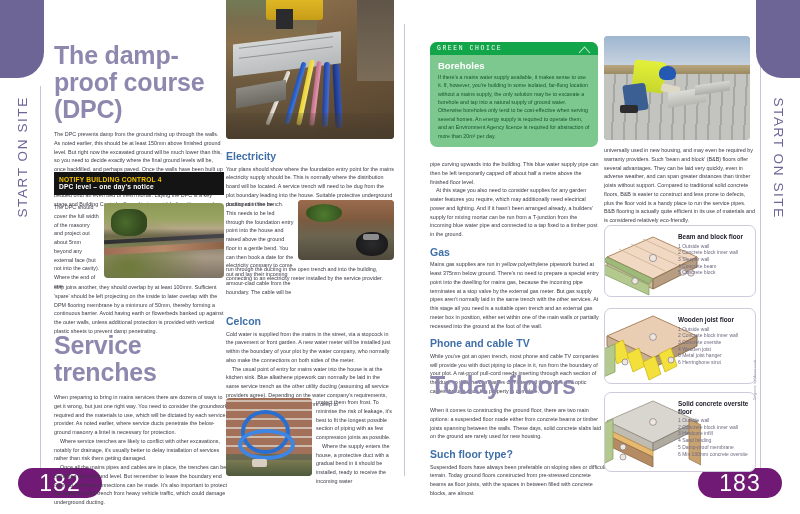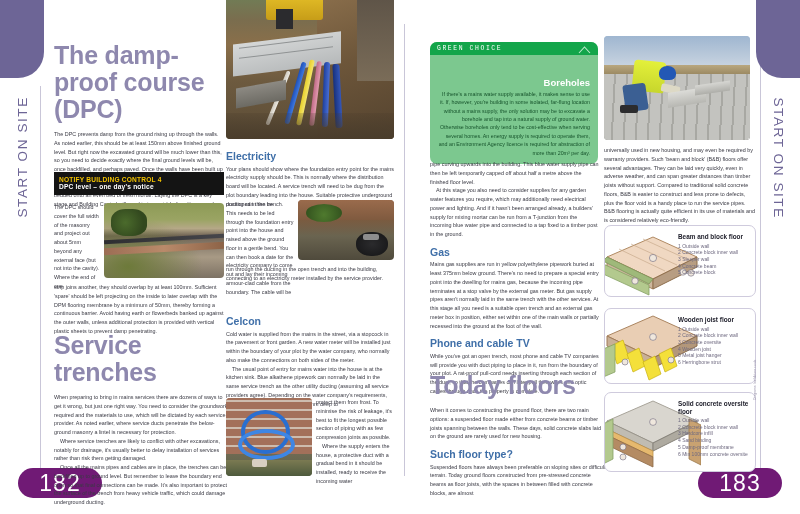--- a/index.html
+++ b/index.html
@@ -122,21 +122,21 @@
     align-items: center;
     justify-content: space-between;
     padding: 0 7px;
   }
   .greenbar .lbl {
     color: #ffffff;
     font-size: 6.4px;
     letter-spacing: 1.6px;
     font-family: "Liberation Mono", monospace;
   }
-  .greenbody { padding: 22px 8px 7px 8px; text-align: right; }
+  .greenbody { padding: 5px 8px 7px 8px; }
   .greenbody h3 {
     color: #ffffff;
     font-size: 9.5px;
     font-weight: bold;
     margin-bottom: 2px;
   }
   .greenbody p {
     color: #17532c;
     font-size: 5.3px;
     line-height: 1.58;

